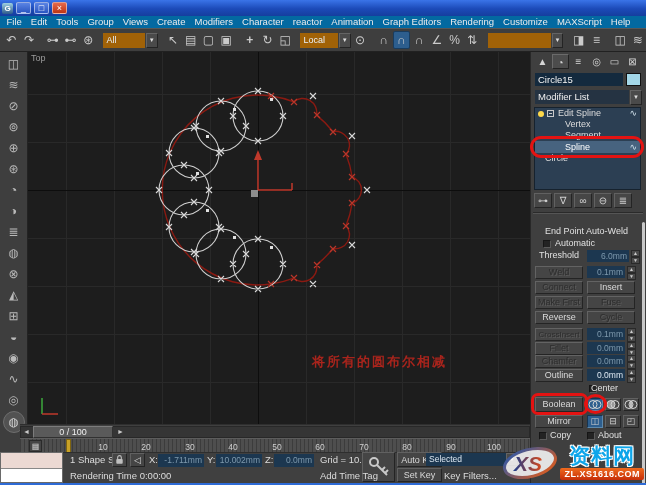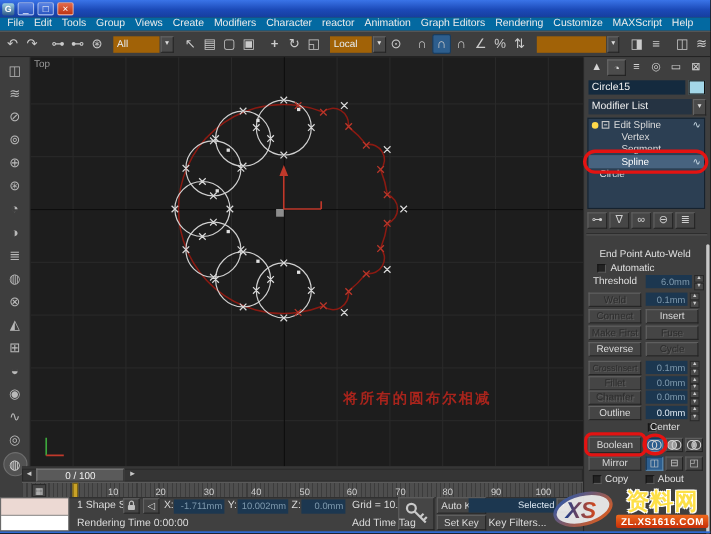--- a/index.html
+++ b/index.html
@@ -108,21 +108,21 @@
 .sbtext{position:absolute;font-size:9.5px;color:#dcdcdc;line-height:14px;white-space:nowrap}
 .sfield{position:absolute;height:13px;background:#1c3750;font-size:8.5px;line-height:13px;
   color:#7e99ad;text-align:right;padding-right:2px;overflow:hidden}
 .minibtn{position:absolute;background:#454545;border:1px solid;border-color:#616161 #242424 #242424 #616161;
   font-size:9px;color:#dadada;text-align:center;overflow:hidden}
 .bluestrip{position:absolute;left:0;top:483px;width:646px;height:2px;background:#2e6bd6}
 
 
 .watermark{position:absolute;right:2px;bottom:3px;z-index:50;display:flex;align-items:center;gap:2px}
 .wm-col{display:flex;flex-direction:column;align-items:center}
-.wm-name{font-size:21px;font-weight:bold;color:#fde047;line-height:21px;letter-spacing:1px;
+.wm-name{font-size:21px;font-weight:bold;color:#0ea5e9;line-height:21px;letter-spacing:1px;
   font-family:"DejaVu Sans",sans-serif;
   text-shadow:-1px -1px 0 #fff,1px -1px 0 #fff,-1px 1px 0 #fff,1px 1px 0 #fff}
 .wm-url{margin-top:1px;font-size:9px;font-weight:bold;color:#fff;letter-spacing:.5px;
   background:linear-gradient(#ef6a1d,#c62e08);padding:1px 4px;border-radius:2px;white-space:nowrap}
 </style>
 </head>
 <body>
 
 <div id="app">
 
@@ -457,21 +457,21 @@
   <span class="sbtext" style="left:320px;top:453px">Grid = 10.0mm</span>
   <span class="minibtn" style="left:362px;top:452px;width:33px;height:30px">
     <svg width="26" height="26" viewBox="0 0 26 26">
         <circle cx="8" cy="9" r="4" fill="none" stroke="#c9c9c9" stroke-width="2"></circle>
         <line x1="11" y1="12" x2="21" y2="22" stroke="#c9c9c9" stroke-width="2"></line>
         <line x1="16" y1="17" x2="19" y2="14" stroke="#c9c9c9" stroke-width="2"></line>
         <line x1="19" y1="20" x2="22" y2="17" stroke="#c9c9c9" stroke-width="2"></line>
       </svg>
   </span>
   <span class="minibtn" style="left:397px;top:452px;width:45px;height:15px;line-height:14px;font-size:9px">Auto Key</span>
-  <span class="sfield" style="left:426px;top:453px;width:80px;text-align:right;padding-left:3px;color:#dde8f2">Selected</span>
+  <span class="sfield" style="left:426px;top:453px;width:80px;text-align:left;padding-left:3px;color:#dde8f2">Selected</span>
   <span class="dropbtn" style="position:absolute;left:506px;top:453px;height:13px;line-height:11px">▼</span>
   <span class="sbtext" style="left:70px;top:469px">Rendering Time  0:00:00</span>
   <span class="sbtext" style="left:320px;top:469px">Add Time Tag</span>
   <span class="minibtn" style="left:397px;top:468px;width:45px;height:14px;line-height:13px;font-size:9px">Set Key</span>
   <span class="sbtext" style="left:444px;top:469px">Key Filters...</span>
 
   <div class="bluestrip"></div>
 
   <div class="watermark">
     <svg width="56" height="38" viewBox="0 0 56 38">

